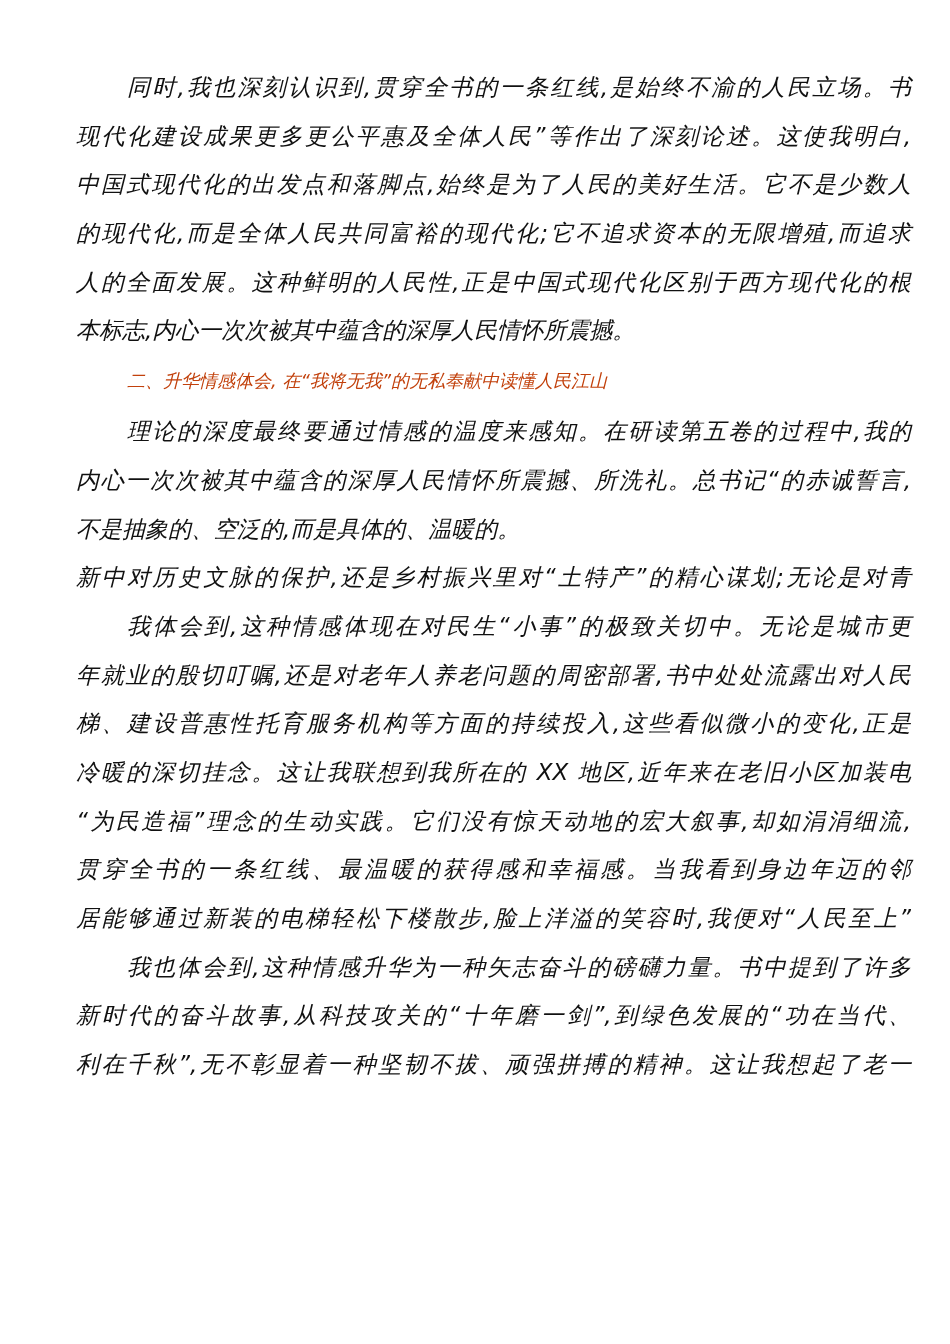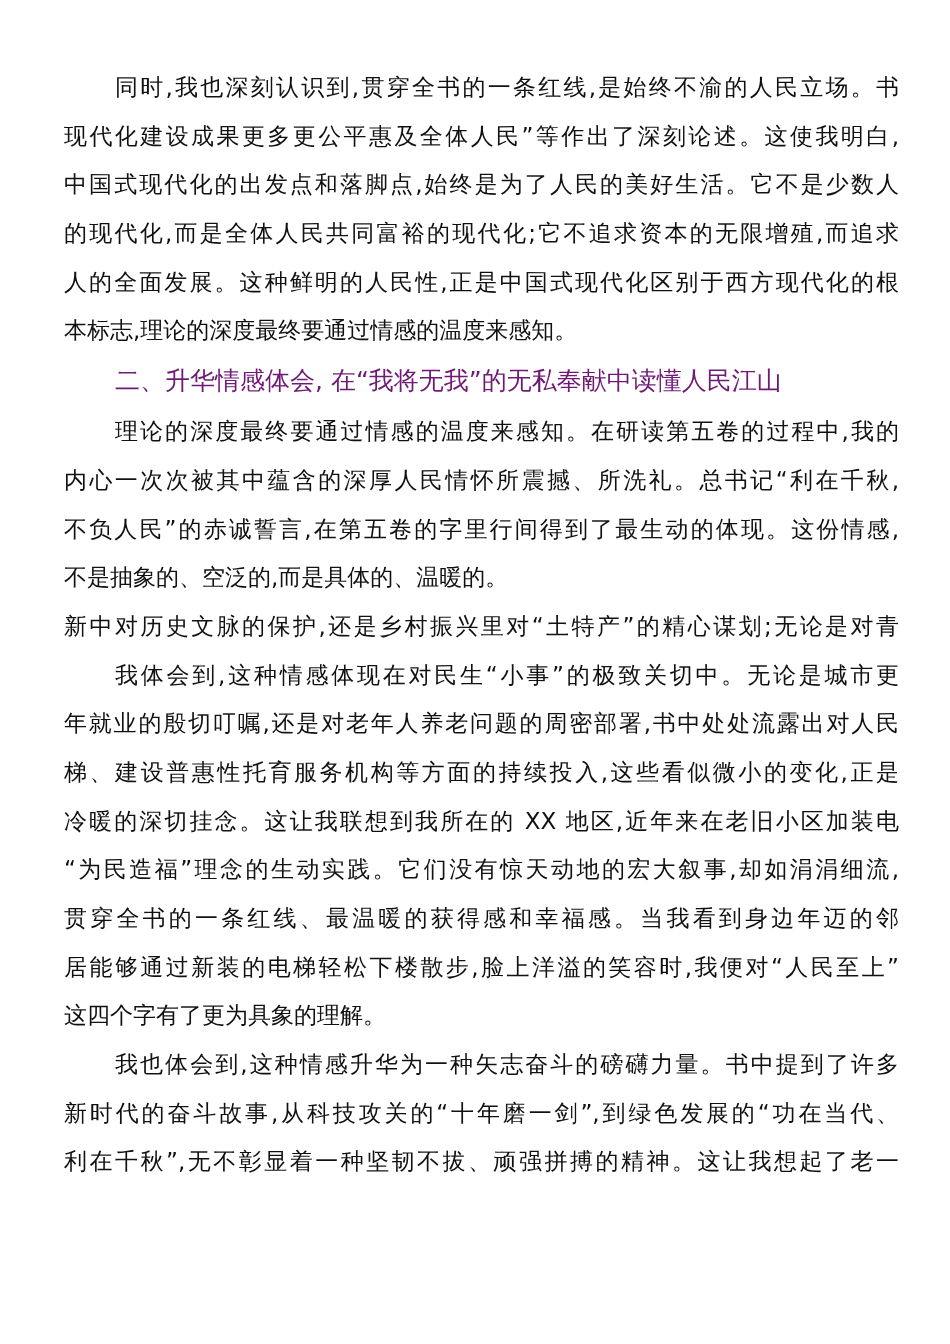--- a/index.html
+++ b/index.html
@@ -1,75 +1,74 @@
 <!DOCTYPE html>
 <html><head>
 <meta charset="utf-8">
 <style>
   html, body { margin: 0; padding: 0; background: #ffffff; }
   body { width: 950px; height: 1344px; position: relative; overflow: hidden; }
   .page {
-    position: absolute; left: 64px; top: 63px; width: 835px;
+    position: absolute; left: 76px; top: 63px; width: 835px;
     font-family: "DejaVu Sans", "Liberation Sans", sans-serif;
     color: #111111;
+    font-style: italic;
   }
   .line {
     font-size: 23px;
     height: 48.7px;
     line-height: 48.7px;
     white-space: nowrap;
     text-align: justify;
     text-align-last: justify;
     letter-spacing: 0;
   }
   .line.last { text-align-last: left; }
   .line.indent { padding-left: 51px; }
   .heading {
-    font-size: 25px;
+    font-size: 18px;
     height: 52px;
     line-height: 52px;
     padding-left: 51px;
-    color: #701a75;
+    color: #c2410c;
     white-space: nowrap;
     text-align-last: left;
   }
 </style>
 </head>
 <body>
 
 <div class="page">
 
   <div>
     <div class="line indent">同时,我也深刻认识到,贯穿全书的一条红线,是始终不渝的人民立场。书</div>
     <div class="line">现代化建设成果更多更公平惠及全体人民”等作出了深刻论述。这使我明白,</div>
     <div class="line">中国式现代化的出发点和落脚点,始终是为了人民的美好生活。它不是少数人</div>
     <div class="line">的现代化,而是全体人民共同富裕的现代化;它不追求资本的无限增殖,而追求</div>
     <div class="line">人的全面发展。这种鲜明的人民性,正是中国式现代化区别于西方现代化的根</div>
-    <div class="line last">本标志,理论的深度最终要通过情感的温度来感知。</div>
+    <div class="line last">本标志,内心一次次被其中蕴含的深厚人民情怀所震撼。</div>
   </div>
 
   <div class="heading">二、升华情感体会, 在“我将无我”的无私奉献中读懂人民江山</div>
 
   <div>
     <div class="line indent">理论的深度最终要通过情感的温度来感知。在研读第五卷的过程中,我的</div>
-    <div class="line">内心一次次被其中蕴含的深厚人民情怀所震撼、所洗礼。总书记“利在千秋,</div>
-    <div class="line">不负人民”的赤诚誓言,在第五卷的字里行间得到了最生动的体现。这份情感,</div>
+    <div class="line">内心一次次被其中蕴含的深厚人民情怀所震撼、所洗礼。总书记“的赤诚誓言,</div>
     <div class="line last">不是抽象的、空泛的,而是具体的、温暖的。</div>
   </div>
 
   <div>
     <div class="line">新中对历史文脉的保护,还是乡村振兴里对“土特产”的精心谋划;无论是对青</div>
     <div class="line indent">我体会到,这种情感体现在对民生“小事”的极致关切中。无论是城市更</div>
     <div class="line">年就业的殷切叮嘱,还是对老年人养老问题的周密部署,书中处处流露出对人民</div>
     <div class="line">梯、建设普惠性托育服务机构等方面的持续投入,这些看似微小的变化,正是</div>
     <div class="line">冷暖的深切挂念。这让我联想到我所在的 XX 地区,近年来在老旧小区加装电</div>
     <div class="line">“为民造福”理念的生动实践。它们没有惊天动地的宏大叙事,却如涓涓细流,</div>
     <div class="line">贯穿全书的一条红线、最温暖的获得感和幸福感。当我看到身边年迈的邻</div>
     <div class="line">居能够通过新装的电梯轻松下楼散步,脸上洋溢的笑容时,我便对“人民至上”</div>
-    <div class="line last">这四个字有了更为具象的理解。</div>
   </div>
 
   <div>
     <div class="line indent">我也体会到,这种情感升华为一种矢志奋斗的磅礴力量。书中提到了许多</div>
     <div class="line">新时代的奋斗故事,从科技攻关的“十年磨一剑”,到绿色发展的“功在当代、</div>
     <div class="line">利在千秋”,无不彰显着一种坚韧不拔、顽强拼搏的精神。这让我想起了老一</div>
   </div>
 
 </div>
 

